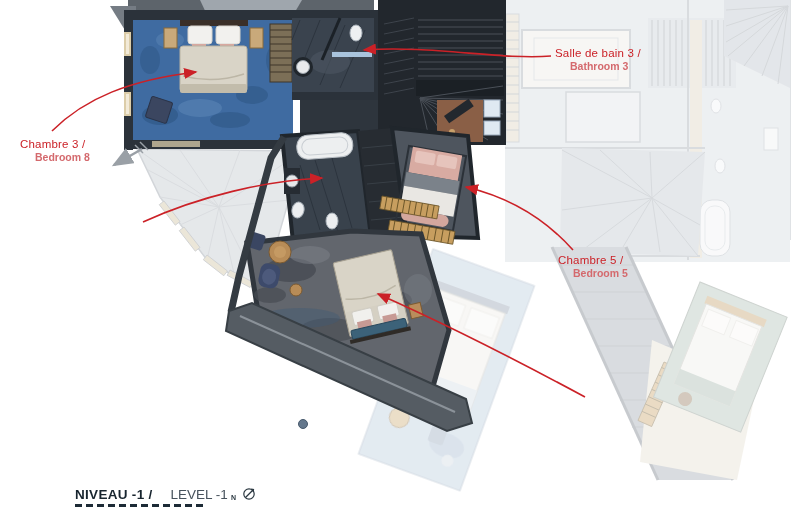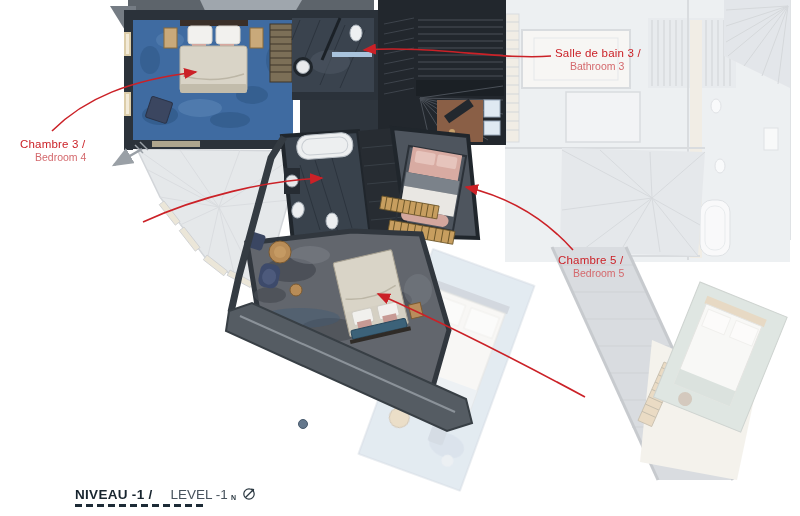--- a/index.html
+++ b/index.html
@@ -1,21 +1,21 @@
 <!DOCTYPE html>
 <html><head>
 <meta charset="utf-8">
 <style>
   html,body{margin:0;padding:0;background:#ffffff;}
   .canvas{position:relative;width:800px;height:516px;background:#ffffff;overflow:hidden;
           font-family:"Liberation Sans",sans-serif;}
   .plan-svg{position:absolute;left:0;top:0;}
   .ann{position:absolute;line-height:1.25;white-space:nowrap;}
   .ann-fr{font-weight:400;font-size:11.5px;color:#cb2127;letter-spacing:.2px;}
-  .ann-en{font-weight:400;font-size:10.5px;color:#d4696d;padding-left:15px;}
+  .ann-en{font-weight:700;font-size:10.5px;color:#d4696d;padding-left:15px;}
   .title-block{position:absolute;left:75px;top:485px;display:flex;align-items:baseline;gap:6px;}
   .t-bold{font-weight:700;font-size:13.5px;color:#17242e;letter-spacing:.3px;}
   .t-light{font-weight:400;font-size:13.5px;color:#47525c;margin-left:12px;}
   .t-sub{font-weight:700;font-size:7px;color:#2a3740;position:relative;top:1px;margin-left:-3px;}
   .compass{position:relative;top:2px;}
   .title-dash{position:absolute;left:75px;top:504px;width:132px;height:3px;
       background:repeating-linear-gradient(90deg,#1d2b36 0 7px,transparent 7px 11px);}
 </style>
 </head>
 <body>
@@ -431,21 +431,21 @@
 
   <g stroke="#9aa0a6">
     <line x1="142" y1="149" x2="114" y2="165" stroke-width="2.5" marker-end="url(#grayArrow)"></line>
     <line x1="135" y1="145" x2="143" y2="153" stroke-width="1.5"></line>
     <line x1="140" y1="142" x2="148" y2="150" stroke-width="1.5"></line>
   </g>
 </svg>
 
 <div class="ann" style="left:20px;top:137px">
   <div class="ann-fr">Chambre 3 /</div>
-  <div class="ann-en">Bedroom 4</div>
+  <div class="ann-en">Bedroom 8</div>
 </div>
 <div class="ann" style="left:555px;top:46px">
   <div class="ann-fr">Salle de bain 3 /</div>
   <div class="ann-en">Bathroom 3</div>
 </div>
 <div class="ann" style="left:558px;top:253px">
   <div class="ann-fr">Chambre 5 /</div>
   <div class="ann-en">Bedroom 5</div>
 </div>
 

